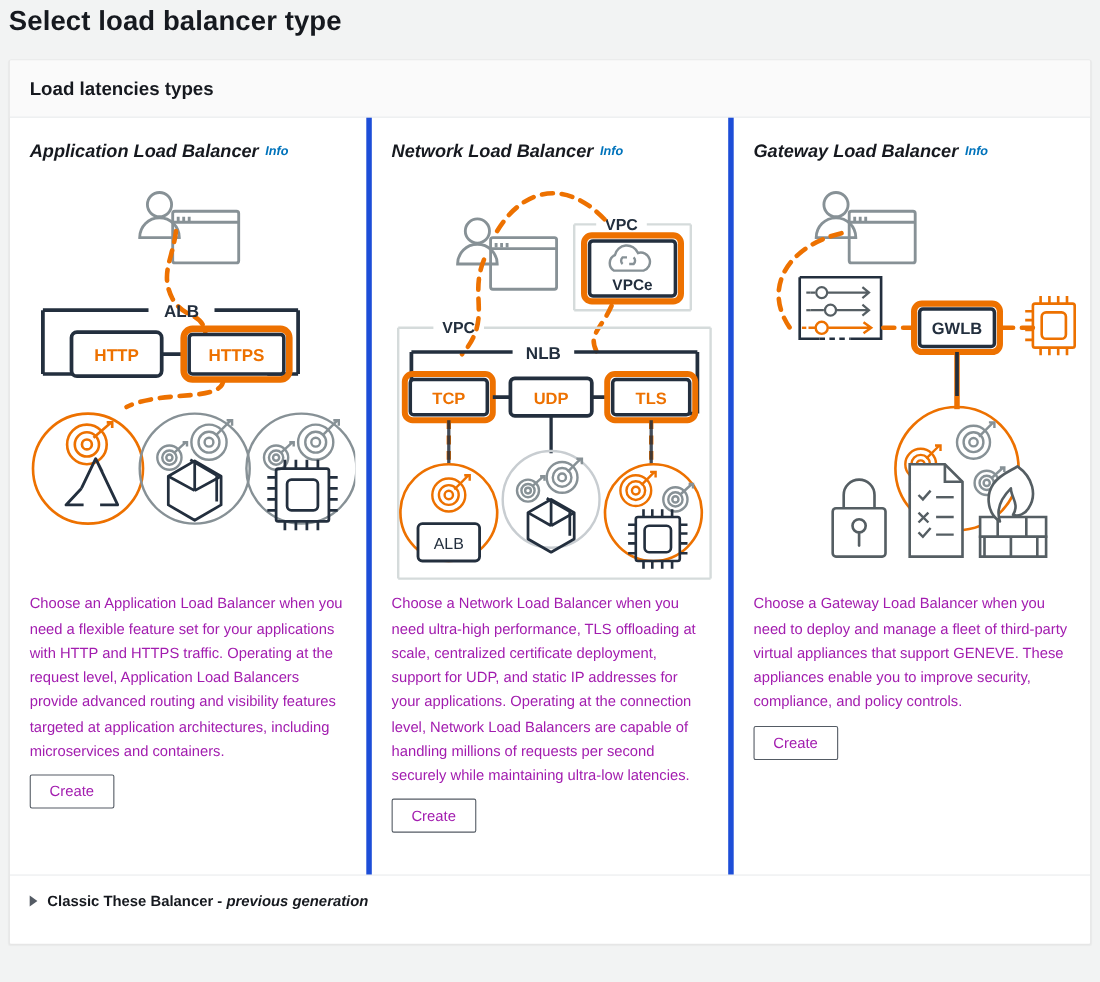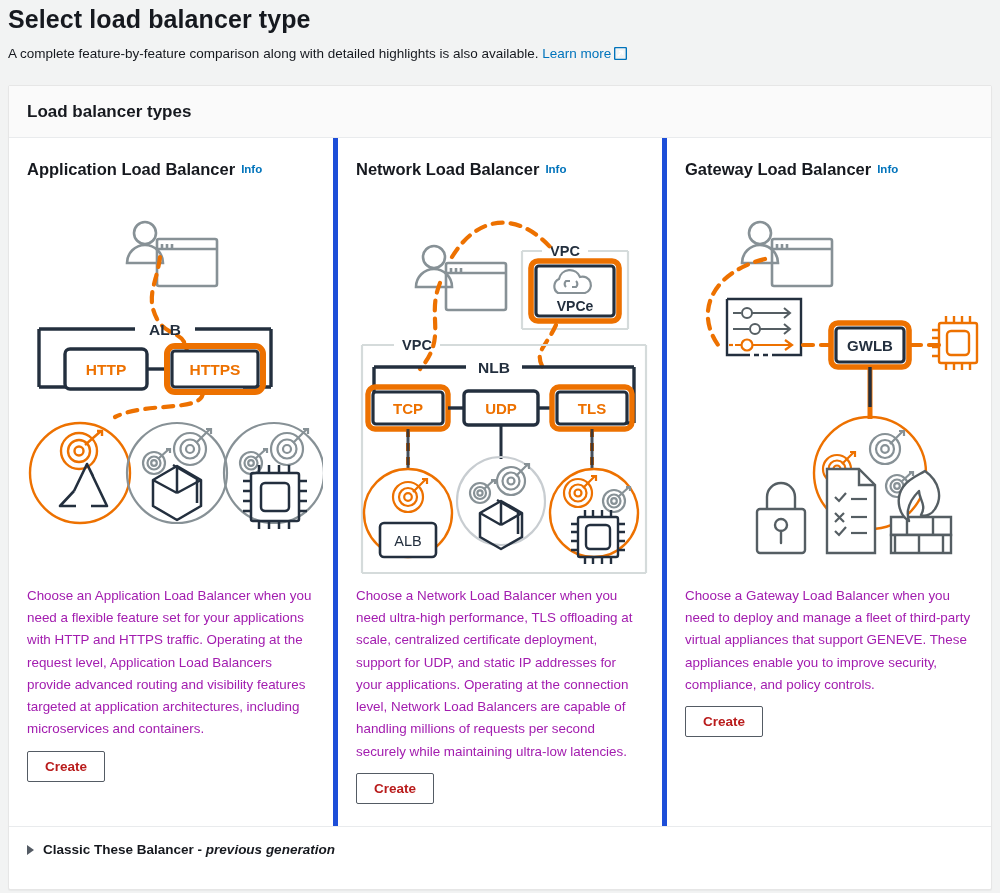--- a/index.html
+++ b/index.html
@@ -38,70 +38,63 @@
   }
   .container-head h2 { margin:0; font-size:17px; font-weight:bold; color:#16191f; }
 
   .cards { display:flex; height:688px; }
   .card {
     flex:1 1 0; padding:22px 18px 0 18px;
     position:relative; display:flex; flex-direction:column;
   }
   .card + .card { border-left:5px solid #1d4ed8; }
 
-  .card-title { font-size:16.5px; font-weight:bold; color:#16191f; margin-bottom:16px; }
+  .card-title { font-size:16.5px; font-weight:bold; color:#16191f; margin-bottom:0;font-style:italic; }
   .card-title .info {
     font-size:11.5px; font-weight:bold; color:#0073bb;
     margin-left:6px; vertical-align:2px; cursor:pointer; text-decoration:none;
   }
 
   .diagram { height:382px; position:relative; margin-top:6px;text-decoration:underline; }
   .diagram svg { position:absolute; left:0; top:0; }
 
   .desc {
     font-size:13.4px; line-height:1.66; color:#a21caf;
     margin-top:2px;
   }
   .create-btn {
     margin-top:10px; align-self:flex-start;
     background:#ffffff; border:1px solid #545b64; border-radius:2px;
-    color:#b91c1c; font-weight:bold; font-size:13.5px;
+    color:#a21caf; font-weight:normal; font-size:13.5px;
     padding:7px 17px; cursor:pointer;
     font-family:"Liberation Sans", sans-serif;
   }
 
   
   .expand-row {
     border-top:1px solid #e9ebed;
     padding:13px 18px; display:flex; align-items:center; gap:9px;
     cursor:pointer; height:47px;
   }
   .caret { width:0;height:0;border-left:7px solid #545b64;
            border-top:5px solid transparent;border-bottom:5px solid transparent; }
   .expand-label { font-size:13.5px; font-weight:bold; color:#16191f; }
   .expand-label em { font-weight:bold; font-style:italic; color:#16191f;margin-top:44px; }
 </style>
 </head>
 <body>
 
 <div class="page-head">
   <h1 class="page-title">Select load balancer type</h1>
-  <div class="page-sub">
-    <span>A complete feature-by-feature comparison along with detailed highlights is also available.</span>
-    <a class="learn-more" href="#"><span>Learn more</span></a><span class="ext-icon"><svg width="13" height="13" viewBox="0 0 14 14">
-          <rect x="0.7" y="0.7" width="12.6" height="12.6" rx="1" fill="none" stroke="#0073bb" stroke-width="1.5"></rect>
-          <path d="M4.6 9.4 L9.4 4.6 M6.2 4.6 H9.4 V7.8" fill="none" stroke="#ffffff" stroke-width="1.5" stroke-linecap="square"></path>
-        </svg></span>
-  </div>
 </div>
 
 <div class="container">
 
   <div class="container-head">
-    <h2>Load balancer types</h2>
+    <h2>Load latencies types</h2>
   </div>
 
   <div class="cards">
 
     <div class="card">
       <div class="card-title">
         <span>Application Load Balancer</span><a class="info" href="#">Info</a>
       </div>
 
       <div class="diagram">

